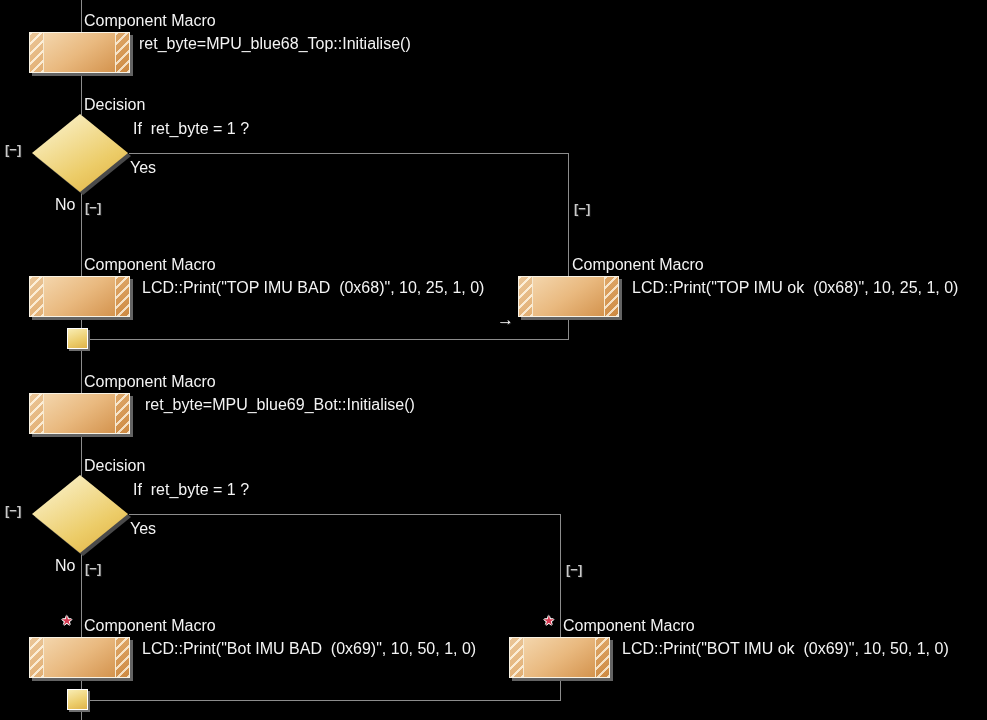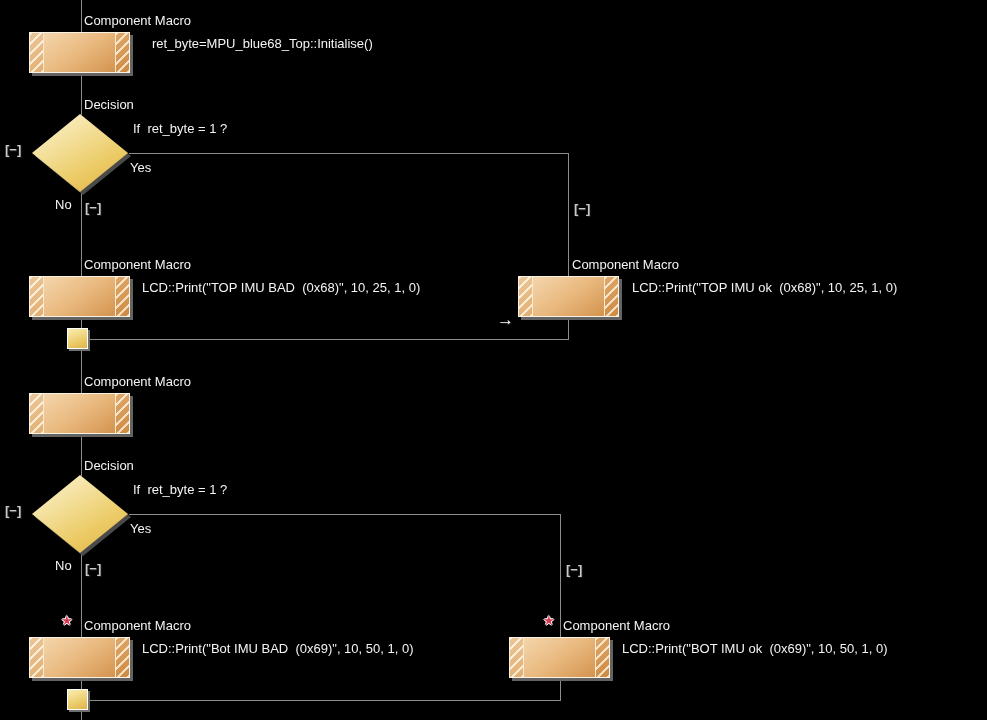--- a/index.html
+++ b/index.html
@@ -29,21 +29,21 @@
     width:100%;height:100%;
     background:linear-gradient(150deg,#fbf4d0 5%,#eccc68 65%,#dfae3e 100%);
     clip-path:polygon(50% 0%,100% 50%,50% 100%,0% 50%);
   }
   .merge-square{
     position:absolute;width:19px;height:19px;
     background:linear-gradient(160deg,#f9edb4 0%,#eccd6c 60%,#dfb34a 100%);
     border:1px solid #fff;
     box-shadow:2px 2px 0 #6e6e6e;
   }
-  .label{position:absolute;font-size:13px;line-height:15px;white-space:pre;color:#f4f4f4;}
+  .label{position:absolute;font-size:16px;line-height:15px;white-space:pre;color:#f4f4f4;}
   .label.bold{font-weight:normal;}
   .collapse{
     position:absolute;font-size:13px;line-height:14px;font-weight:bold;
     color:#c9c9c9;text-shadow:1px 1px 0 #1a1a1a;letter-spacing:0px;white-space:pre;
   }
   .star{
     position:absolute;font-size:13px;line-height:14px;color:#d63a52;
     text-shadow:-1px 0 0 #fff,1px 0 0 #fff,0 -1px 0 #fff,0 1px 0 #fff;
   }
   .insert-arrow{
@@ -71,21 +71,21 @@
   <div class="line vline" style="left:560px;top:514px;height:187px"></div>
   <div class="line hline" style="left:89px;top:700px;width:472px"></div>
   <div class="line vline" style="left:81px;top:678px;height:12px"></div>
   <div class="line vline" style="left:81px;top:709px;height:11px"></div>
 
   <div class="macro" style="left:29px;top:32px">
     <div class="band left"></div>
     <div class="band right"></div>
   </div>
   <div class="label" style="left:84px;top:13px">Component Macro</div>
-  <div class="label" style="left:152px;top:36px">ret_byte=MPU_blue68_Top::Initialise()</div>
+  <div class="label" style="left:139px;top:36px">ret_byte=MPU_blue68_Top::Initialise()</div>
 
   <div class="label" style="left:84px;top:97px">Decision</div>
   <div class="diamond-wrap" style="left:32px;top:114px">
     <div class="diamond"></div>
   </div>
   <div class="label" style="left:133px;top:121px">If  ret_byte = 1 ?</div>
   <div class="label bold" style="left:130px;top:160px">Yes</div>
   <div class="label bold" style="left:55px;top:197px">No</div>
 
   <div class="collapse" style="left:5px;top:143px">[−]</div>
@@ -107,20 +107,21 @@
   <div class="label" style="left:632px;top:280px">LCD::Print("TOP IMU ok  (0x68)", 10, 25, 1, 0)</div>
 
   <div class="insert-arrow" style="left:497px;top:312px">→</div>
   <div class="merge-square" style="left:67px;top:328px"></div>
 
   <div class="macro" style="left:29px;top:393px">
     <div class="band left"></div>
     <div class="band right"></div>
   </div>
   <div class="label" style="left:84px;top:374px">Component Macro</div>
+  <div class="label" style="left:145px;top:397px">ret_byte=MPU_blue69_Bot::Initialise()</div>
 
   <div class="label" style="left:84px;top:458px">Decision</div>
   <div class="diamond-wrap" style="left:32px;top:475px">
     <div class="diamond"></div>
   </div>
   <div class="label" style="left:133px;top:482px">If  ret_byte = 1 ?</div>
   <div class="label bold" style="left:130px;top:521px">Yes</div>
   <div class="label bold" style="left:55px;top:558px">No</div>
 
   <div class="collapse" style="left:5px;top:504px">[−]</div>

